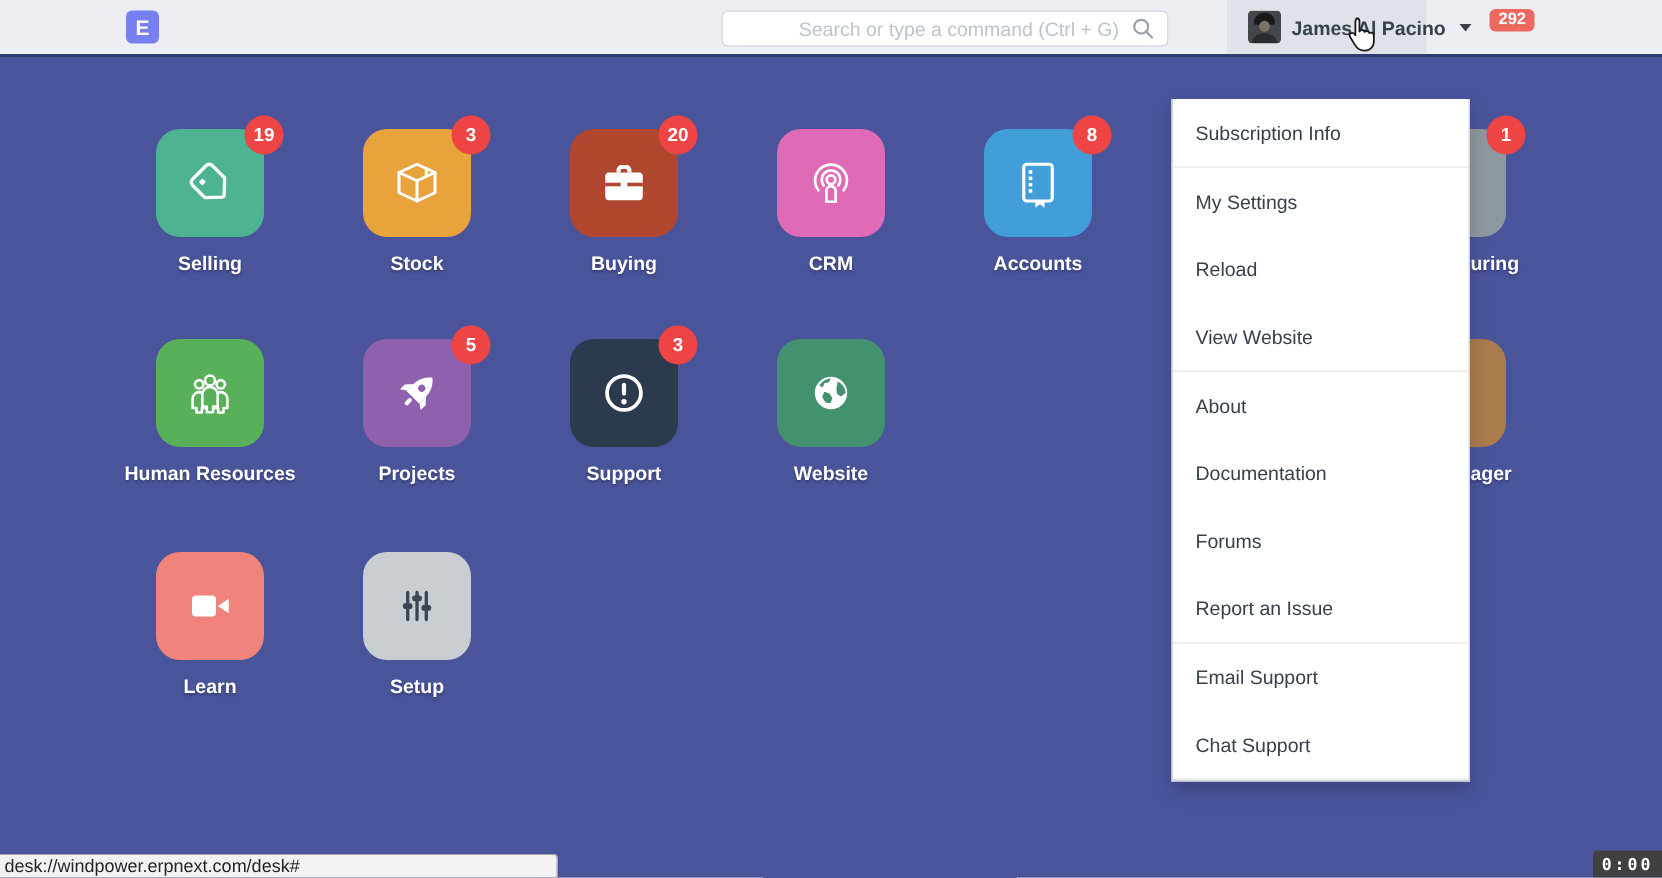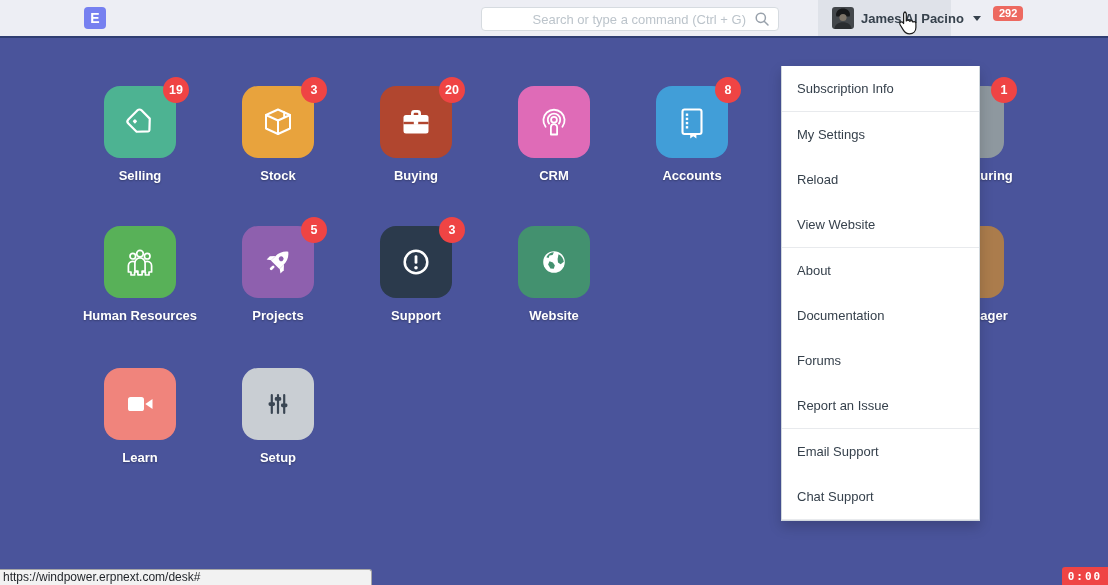--- a/index.html
+++ b/index.html
@@ -43,21 +43,21 @@
   .dropdown { position:absolute; left:781px; top:38px; width:199px; background:#fff;
               border:1px solid #d1d8dd; border-top:none; box-shadow:0 6px 12px rgba(0,0,0,.18); z-index:40;margin-top:28px; }
   .menu-item { padding:15px; font-size:13px; line-height:15px; color:#36414c; cursor:pointer; }
   .menu-divider { height:1px; background:#e8eaed; }
 
   
   .status-bubble { position:absolute; left:0; bottom:0; width:372px; height:16px; background:#f2f2f2;
                    border:1px solid #a6a6a6; border-left:none; border-bottom:none;
                    border-top-right-radius:3px; font-size:12px; color:#1f2328; line-height:14px;
                    padding-left:3px; z-index:50; white-space:nowrap; overflow:hidden; }
-  .rec-timer { position:absolute; right:0; bottom:0; width:46px; height:18px; background:#ef4444;
+  .rec-timer { position:absolute; right:0; bottom:0; width:46px; height:18px; background:#404040;
                color:#fff; font-family:"DejaVu Sans Mono",monospace; font-size:11px; font-weight:bold;
                display:flex; align-items:center; justify-content:center; letter-spacing:2px;
                border-top-left-radius:3px; z-index:50; }
   .cursor { position:absolute; left:897px; top:11px; z-index:60; pointer-events:none; }
 </style>
 </head>
 <body>
 
 <div id="screen">
 
@@ -276,20 +276,20 @@
     <div class="menu-item">About</div>
     <div class="menu-item">Documentation</div>
     <div class="menu-item">Forums</div>
     <div class="menu-item">Report an Issue</div>
     <div class="menu-divider"></div>
     <div class="menu-item">Email Support</div>
     <div class="menu-item">Chat Support</div>
     <div class="menu-divider"></div>
   </div>
 
-  <div class="status-bubble">https://windpower.erpnext.com/desk#</div>
+  <div class="status-bubble">desk://windpower.erpnext.com/desk#</div>
   <div class="rec-timer">0:00</div>
 
   <svg class="cursor" width="21" height="24" viewBox="0 0 21 24">
     <path d="M7.3 1.2 c1.1 0 2 .9 2 2 v6.8 c.3-.5.9-.9 1.6-.9 .8 0 1.5.5 1.8 1.2 .3-.4.8-.6 1.4-.6 .9 0 1.6.6 1.8 1.4 .3-.3.7-.4 1.1-.4 1.1 0 1.9.9 1.9 1.9 v3.9 c0 3.9-2.6 6.3-6.3 6.3 -3 0-4.7-1.2-6.2-3.7 l-3.3-5.4 c-.9-1.5 0-2.8 1.3-2.8 .7 0 1.3.3 1.8 1 l.4.6 V3.2 c0-1.1.9-2 2-2 z" fill="#fff" stroke="#1a1a1a" stroke-width="1.2" stroke-linejoin="round"></path>
   </svg>
 
 </div>
 
 </body></html>

